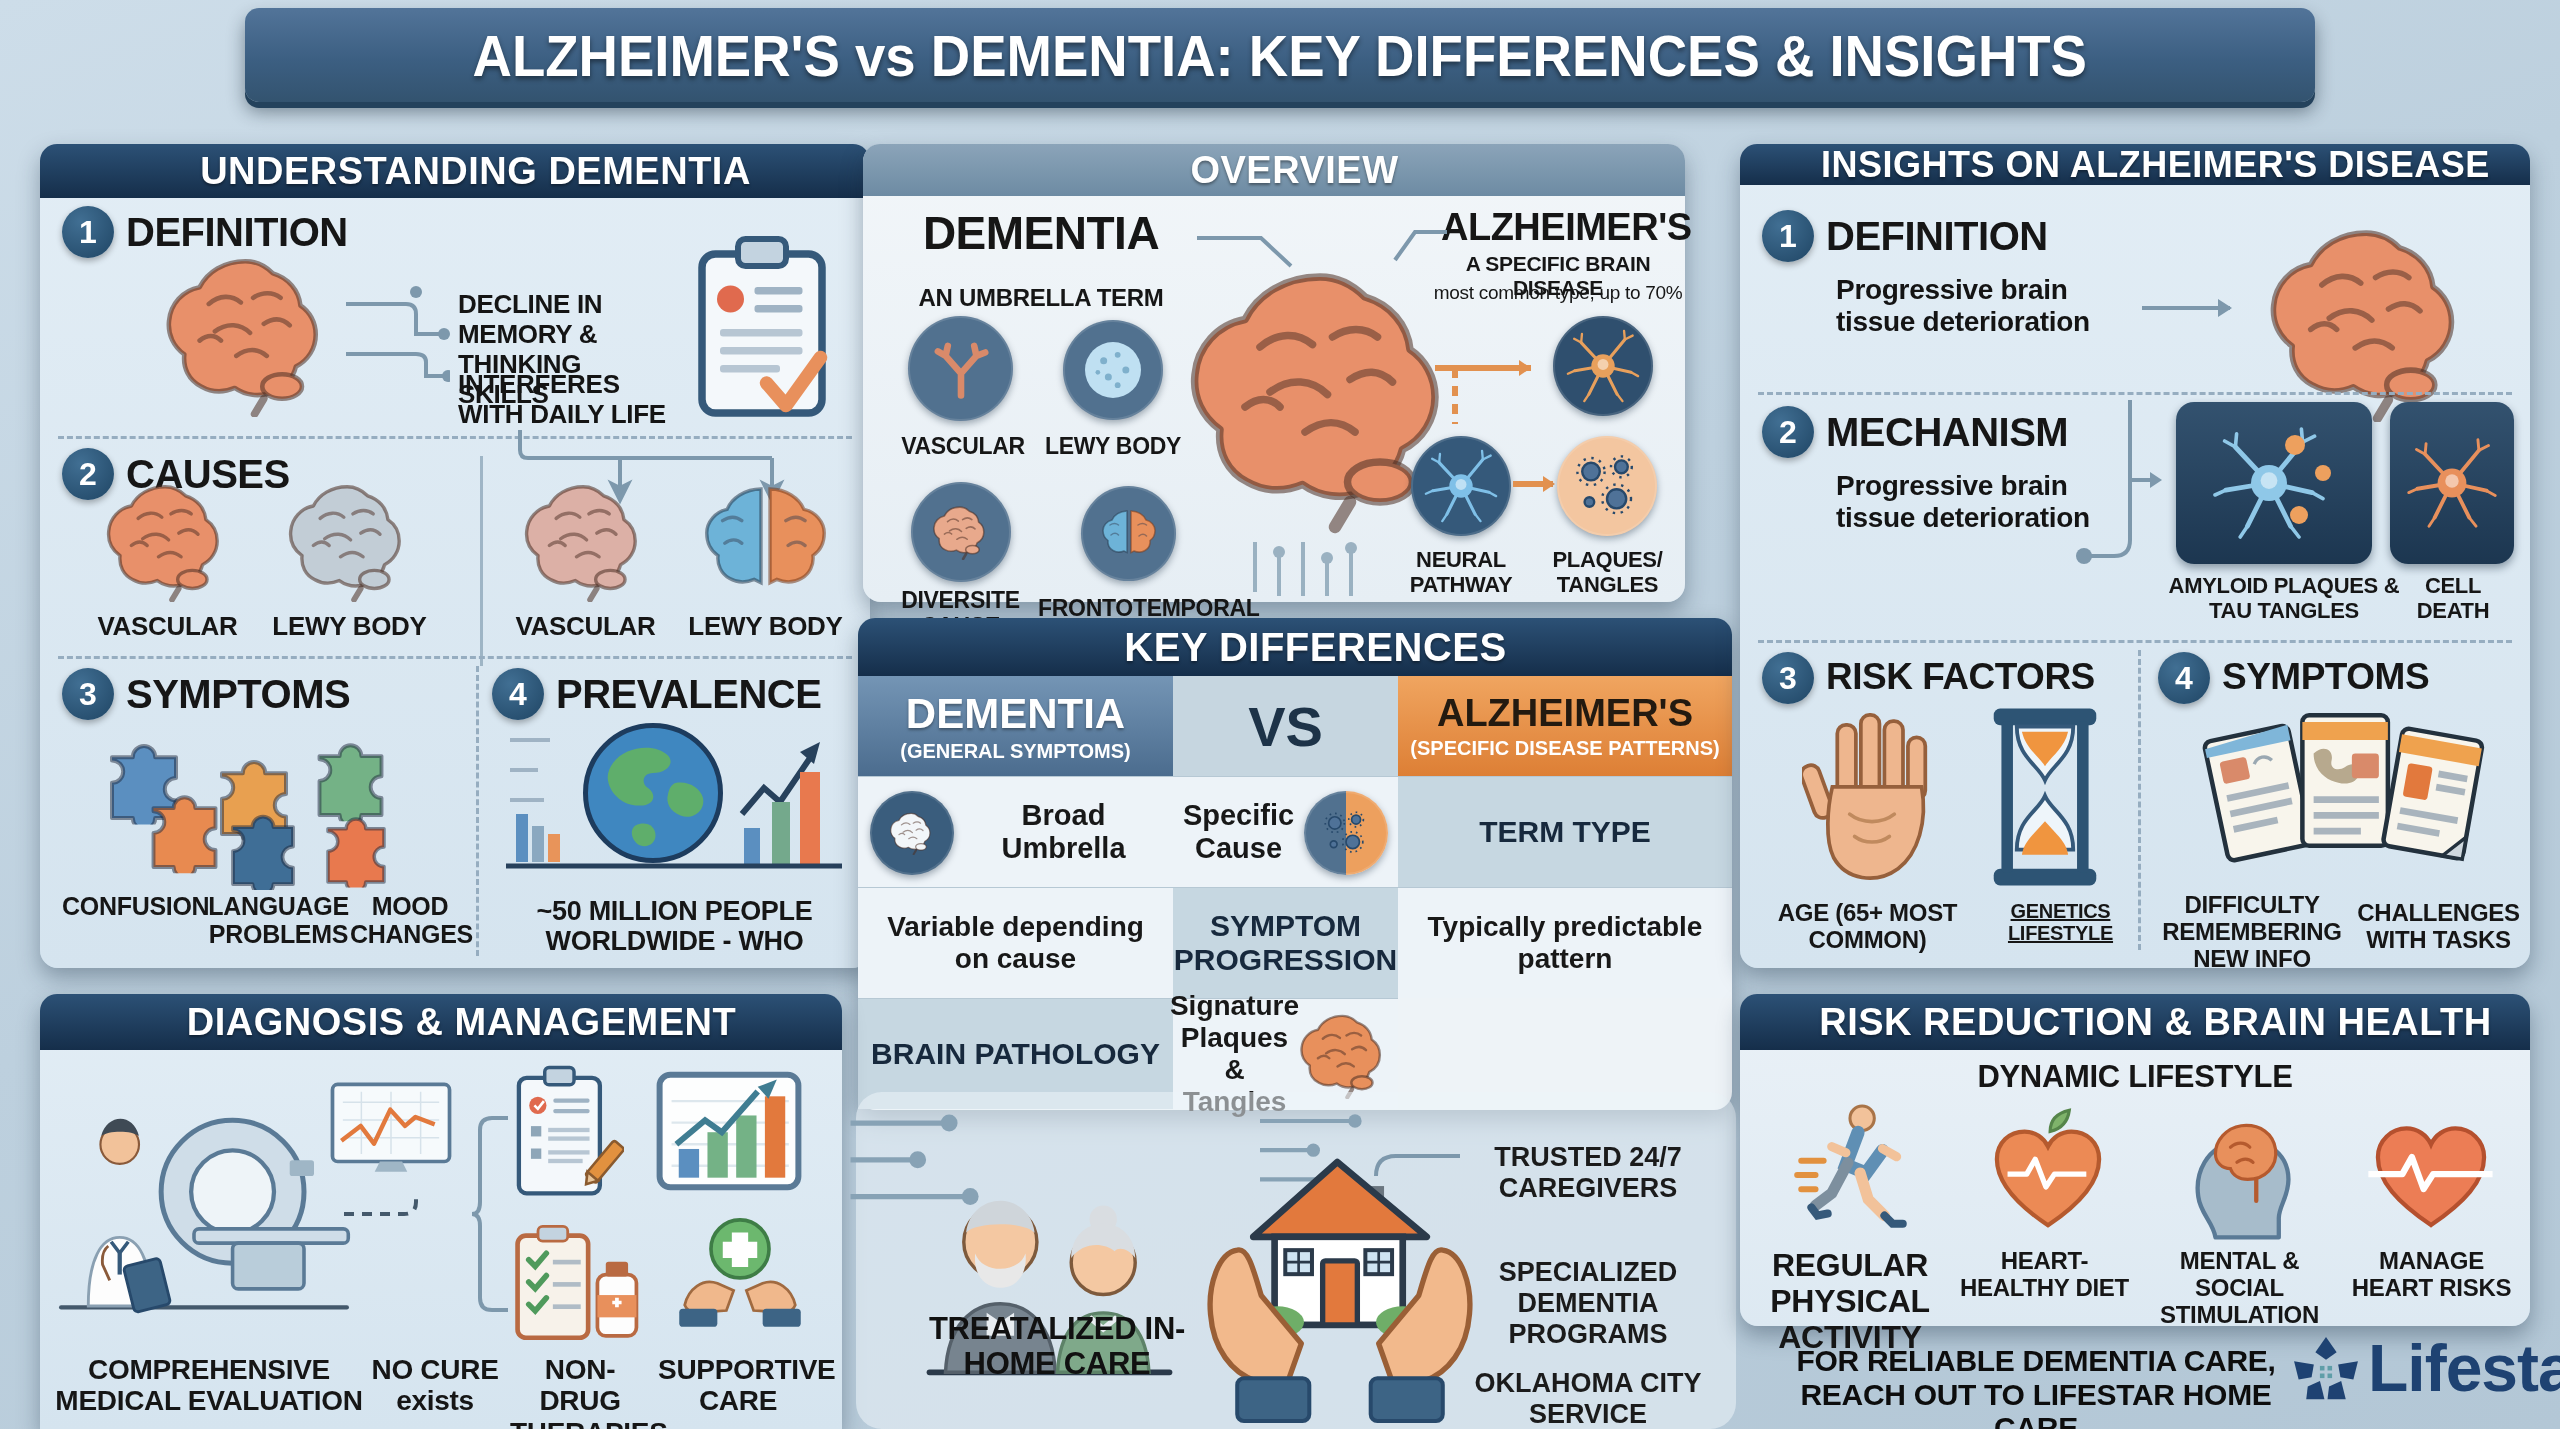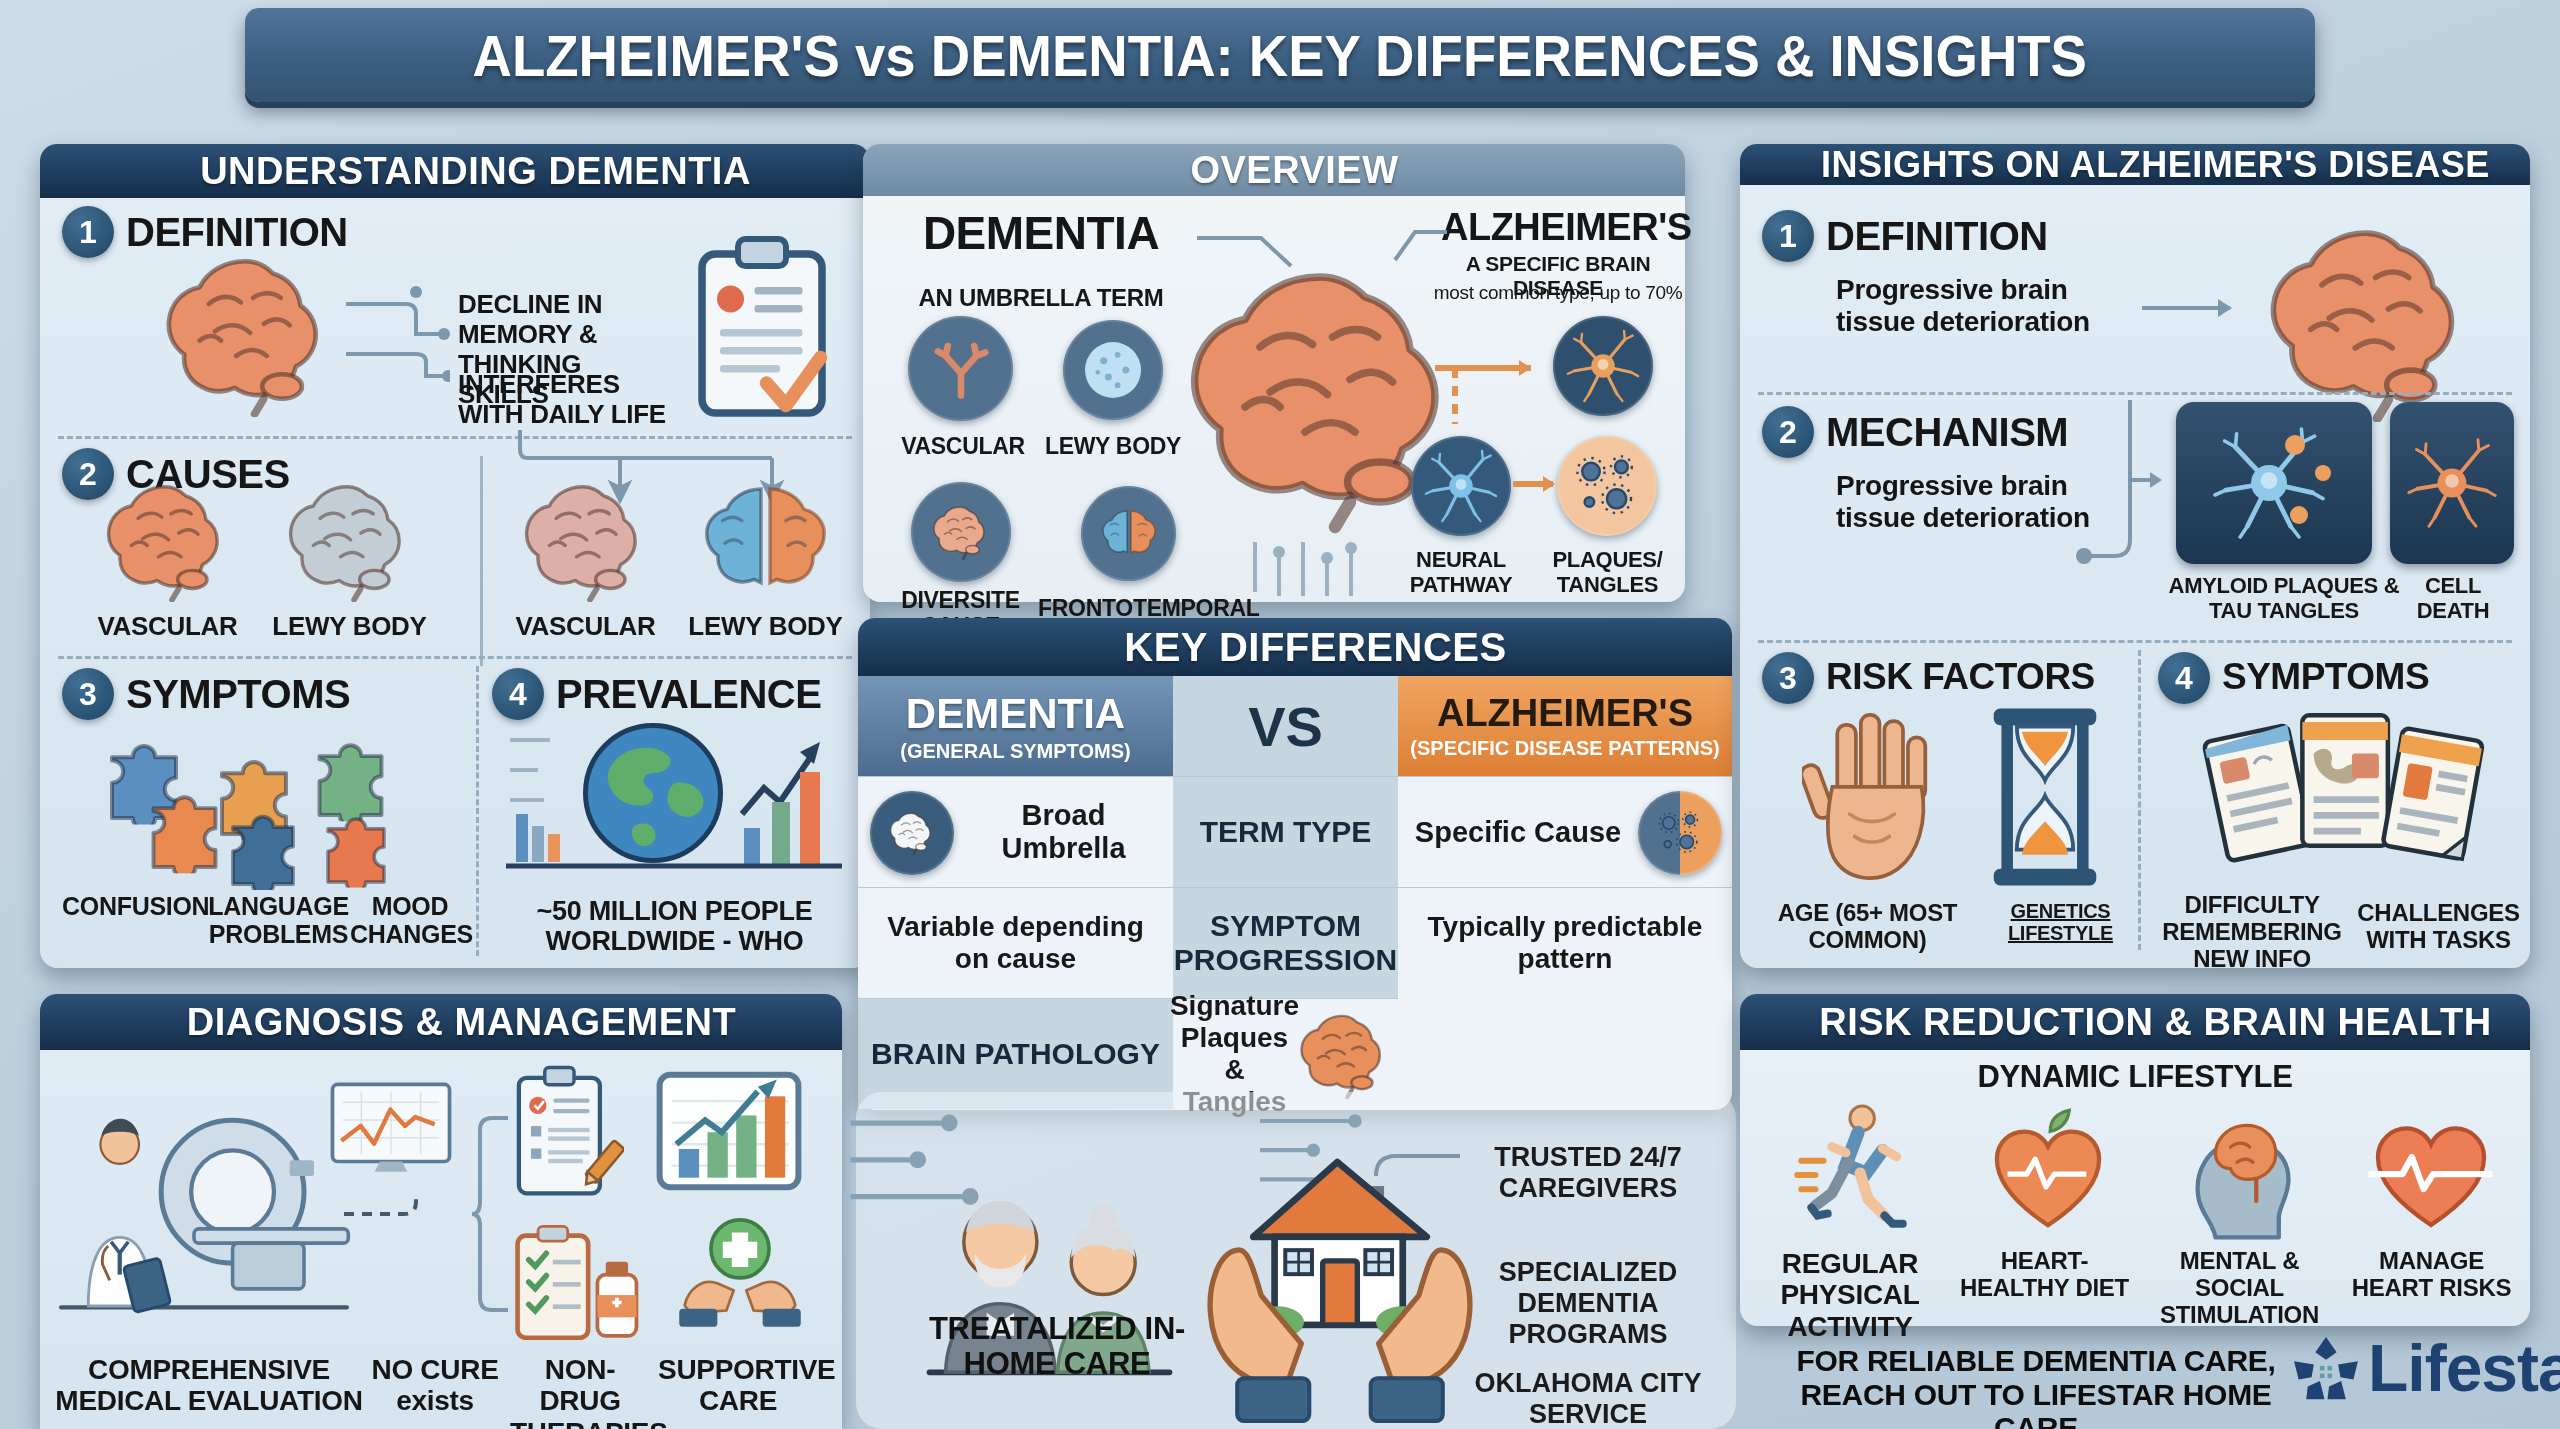--- a/index.html
+++ b/index.html
@@ -528,29 +528,29 @@
       </div>
 
       <div class="kd-cell kd-side" style="font-size:29px;padding-left:106px;position:relative;">
         <div class="circle-icon" style="left:12px;top:14px;width:84px;height:84px;background:#3a5d7d;position:absolute;">
           <svg width="56" height="44" style="color:#f2f6f9">
               <use href="#sym-brain" width="56" height="44"></use>
             </svg>
         </div>
         <span>Broad Umbrella</span>
       </div>
-      <div class="kd-cell kd-mid" style="font-size:30px;">TERM TYPE</div>
       <div class="kd-cell kd-side" style="font-size:29px;padding-right:104px;position:relative;">
         <span>Specific Cause</span>
         <div class="circle-icon" style="right:10px;top:14px;width:84px;height:84px;position:absolute;background:linear-gradient(90deg,#51718f 50%,#eda05e 50%);">
           <svg width="56" height="56">
               <use href="#sym-plaques" width="56" height="56"></use>
             </svg>
         </div>
       </div>
+      <div class="kd-cell kd-mid" style="font-size:30px;">TERM TYPE</div>
 
       <div class="kd-cell kd-side" style="font-size:28px;">Variable depending on cause</div>
       <div class="kd-cell kd-mid" style="font-size:30px;">SYMPTOM PROGRESSION</div>
       <div class="kd-cell kd-side" style="font-size:28px;">Typically predictable pattern</div>
 
       <div class="kd-cell kd-mid" style="font-size:30px;">BRAIN PATHOLOGY</div>
       <div class="kd-cell kd-side" style="font-size:28px;padding-right:112px;position:relative;">
         <span>Signature Plaques &amp; Tangles</span>
         <svg style="position:absolute;right:4px;top:12px;color:#e8905c;" width="100" height="88">
             <use href="#sym-brain" width="100" height="88"></use>
@@ -718,21 +718,21 @@
       </svg>
     <svg class="abs" style="left:242px;top:112px;" width="132" height="132">
         <use href="#sym-appleheart" width="132" height="132"></use>
       </svg>
     <svg class="abs" style="left:432px;top:106px;" width="132" height="146">
         <use href="#sym-headbrain" width="132" height="146"></use>
       </svg>
     <svg class="abs" style="left:622px;top:114px;" width="138" height="128">
         <use href="#sym-heartpulse" width="138" height="128"></use>
       </svg>
-    <div class="lbl" style="left:20px;top:254px;width:180px;font-size:28px;text-align:center;">REGULAR PHYSICAL ACTIVITY</div>
+    <div class="lbl" style="left:20px;top:254px;width:180px;font-size:32px;text-align:center;">REGULAR PHYSICAL ACTIVITY</div>
     <div class="lbl" style="left:212px;top:254px;width:185px;font-size:24px;">HEART-HEALTHY DIET</div>
     <div class="lbl" style="left:402px;top:254px;width:195px;font-size:24px;">MENTAL &amp; SOCIAL STIMULATION</div>
     <div class="lbl" style="left:604px;top:254px;width:175px;font-size:24px;">MANAGE HEART RISKS</div>
   </div>
 
   <div class="lbl" style="left:1786px;top:1344px;width:500px;font-size:30px;color:#0d0d0d;">FOR RELIABLE DEMENTIA CARE, REACH OUT TO LIFESTAR HOME CARE</div>
   <svg class="abs" style="left:2288px;top:1334px;" width="76" height="76">
       <use href="#sym-lifestar" width="76" height="76"></use>
     </svg>
   <div class="abs footer-brand" style="left:2368px;top:1330px;font-size:66px;">Lifestar</div>

